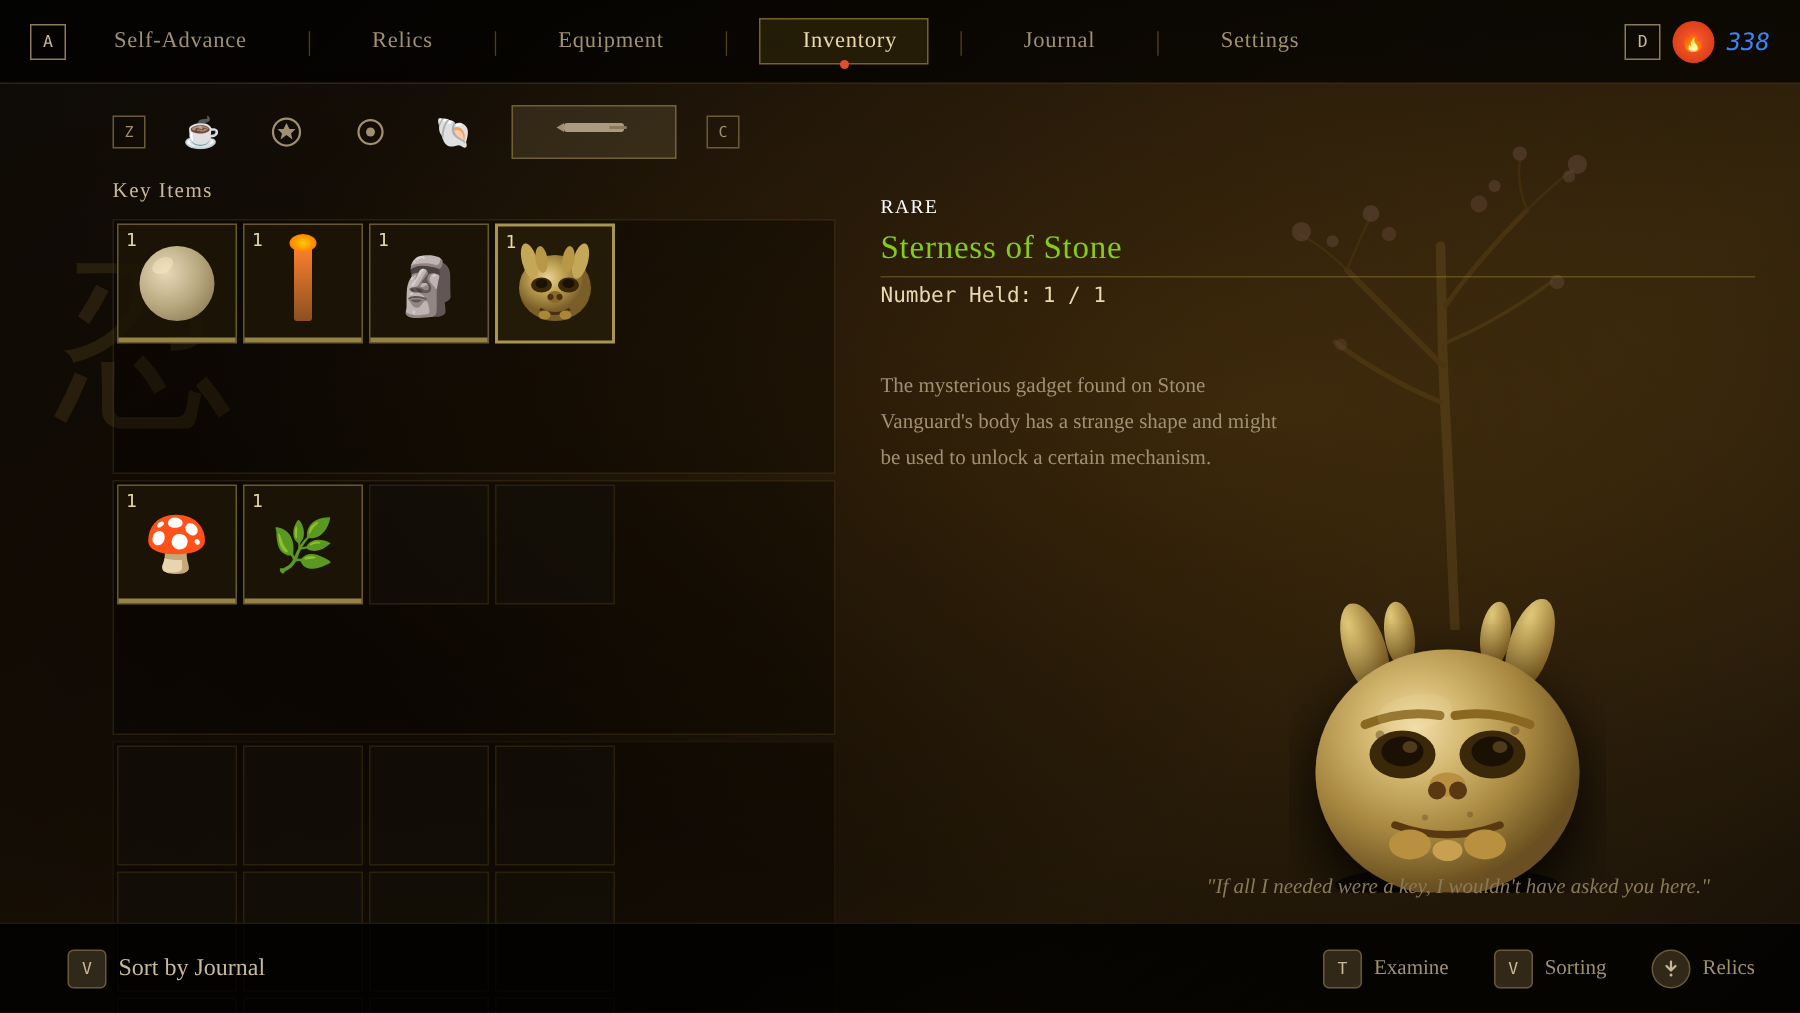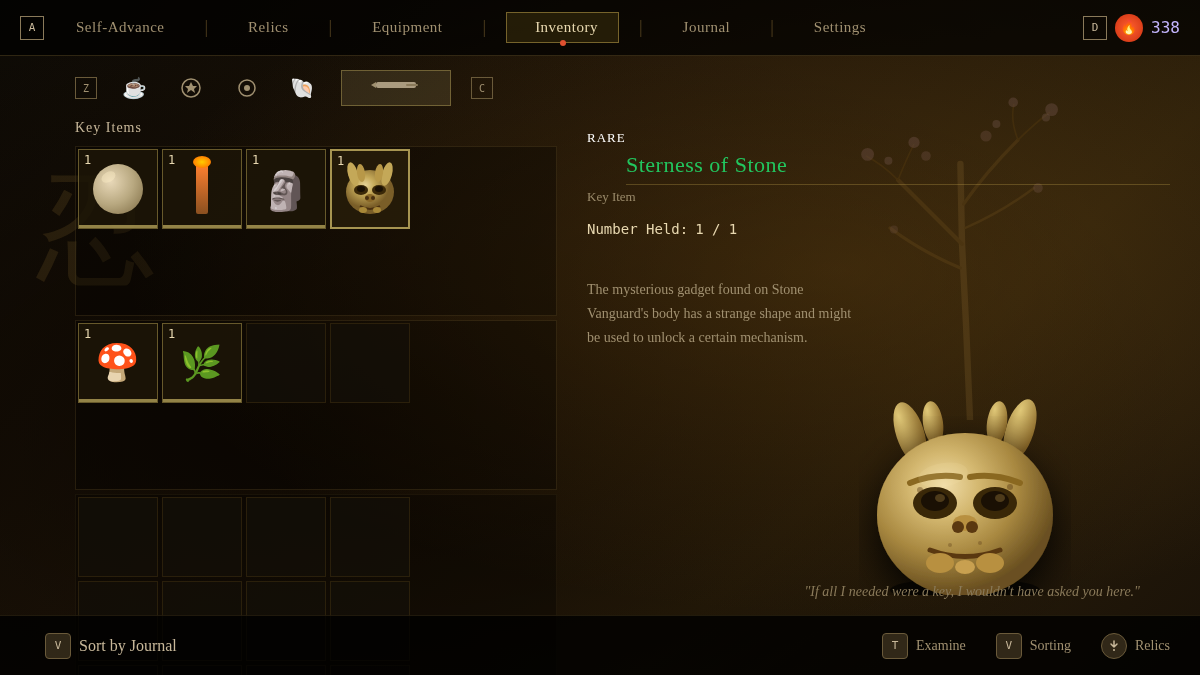--- a/index.html
+++ b/index.html
@@ -132,22 +132,23 @@
       background: radial-gradient(circle, #ff6030, #cc3010);
       border-radius: 50%;
       display: flex;
       align-items: center;
       justify-content: center;
       font-size: 14px;
     }
 
     .currency-amount {
       font-size: 16px;
-      color: #c4b5fd;
+      color: #3b82f6;
       font-family: monospace;
+      font-style: italic;
     }
 
     
     .category-bar {
       position: absolute;
       top: 70px;
       left: 75px;
       display: flex;
       align-items: center;
       gap: 20px;
@@ -314,26 +315,25 @@
     .item-rarity {
       font-size: 13px;
       color: #ffffff;
       letter-spacing: 1px;
       margin-bottom: 6px;
       text-transform: uppercase;
     }
 
     .item-name {
       font-size: 22px;
-      color: #22c55e;
+      color: #84cc16;
       margin-bottom: 4px;
       letter-spacing: 0.5px;
       border-bottom: 1px solid rgba(200, 170, 80, 0.3);
       padding-bottom: 6px;
-      margin-left: 39px;
     }
 
     .item-type {
       font-size: 13px;
       color: #9a8a6a;
       margin-bottom: 16px;
     }
 
     .item-held {
       font-size: 14px;
@@ -665,21 +665,20 @@
       <div class="item-slot"></div>
       <div class="item-slot"></div>
       <div class="item-slot"></div>
       <div class="item-slot"></div>
     </div>
   </div>
 
   <div class="detail-panel">
     <div class="item-rarity">Rare</div>
     <div class="item-name">Sterness of Stone</div>
-    <div class="item-type">Key Item</div>
     <div class="item-held">
       <span>Number Held:</span>
       &nbsp;<span>1 / 1</span>
     </div>
     <div class="item-description">The mysterious gadget found on Stone Vanguard's body has a strange shape and might be used to unlock a certain mechanism.</div>
   </div>
 </div>
 
 <div class="item-preview">
   <div class="preview-3d">

